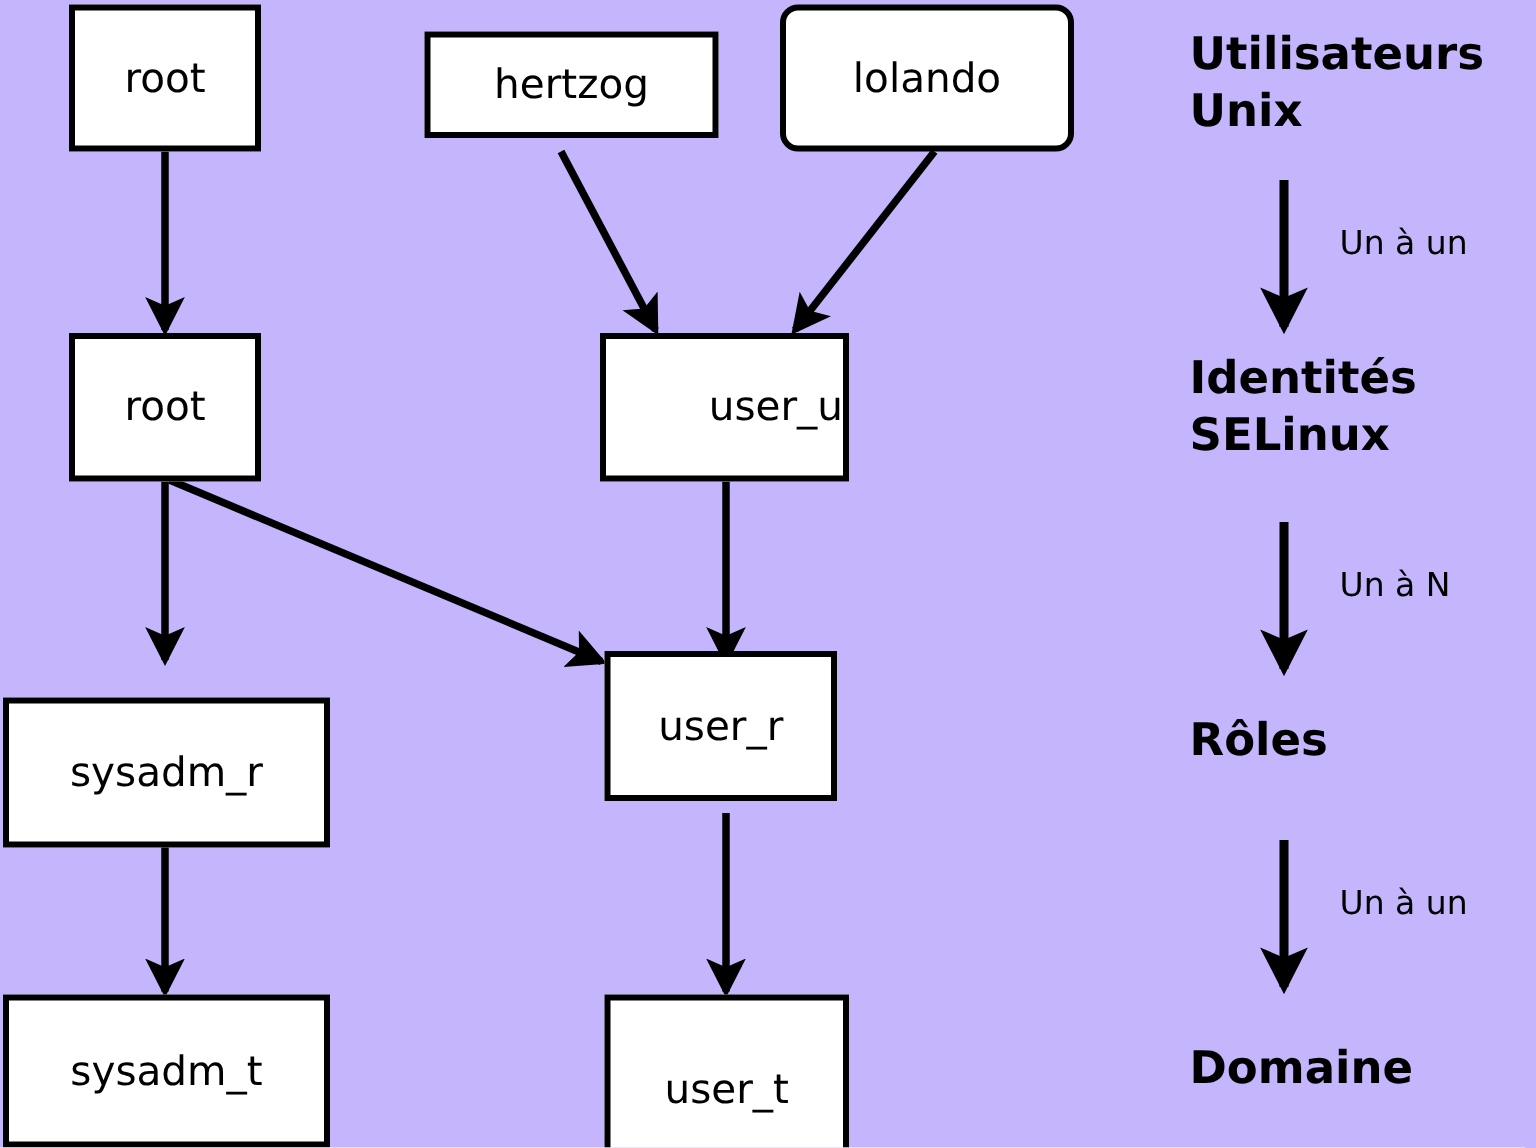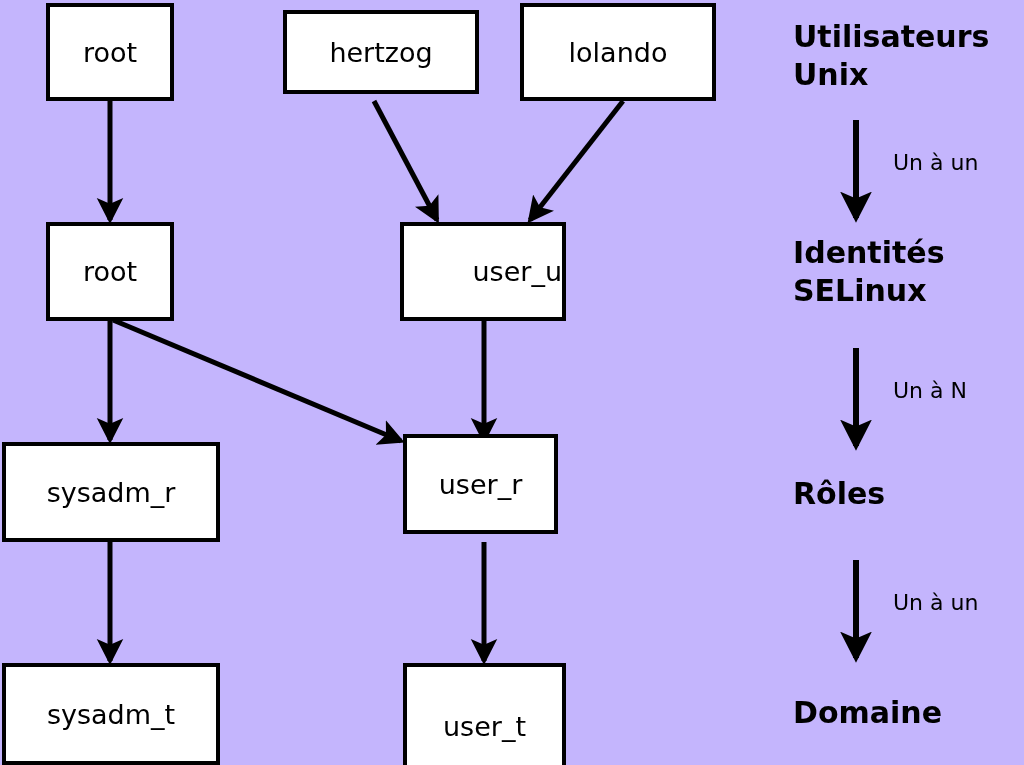--- a/index.html
+++ b/index.html
@@ -82,33 +82,33 @@
         <line x1="856" y1="120" x2="856" y2="218" stroke="#000000" stroke-width="6" marker-end="url(#arrowhead-legend)"></line>
         <line x1="856" y1="348" x2="856" y2="446" stroke="#000000" stroke-width="6" marker-end="url(#arrowhead-legend)"></line>
         <line x1="856" y1="560" x2="856" y2="658" stroke="#000000" stroke-width="6" marker-end="url(#arrowhead-legend)"></line>
       </g>
   </svg>
 
   <div id="node-layer">
       <div class="node" style="left: 46px; top: 3px; width: 128px; height: 98px; border-color: rgb(0, 0, 0); background: rgb(255, 255, 255);">
         <span class="node-label">root</span>
       </div>
-      <div class="node" style="left: 283px; top: 10px; width: 196px; height: 84px; border-color: rgb(0, 0, 0); background: rgb(255, 255, 255);">
+      <div class="node" style="left: 283px; top: 21px; width: 196px; height: 71px; border-color: rgb(0, 0, 0); background: rgb(255, 255, 255);">
         <span class="node-label">hertzog</span>
       </div>
-      <div class="node" style="left: 520px; top: 3px; width: 196px; height: 98px; border-color: rgb(0, 0, 0); background: rgb(255, 255, 255);">
+      <div class="node" style="left: 520px; top: 3px; width: 196px; height: 98px; border-color: rgb(0, 0, 0); background: rgb(255, 255, 255); border-radius: 12px;">
         <span class="node-label">lolando</span>
       </div>
       <div class="node" style="left: 46px; top: 222px; width: 128px; height: 99px; border-color: rgb(0, 0, 0); background: rgb(255, 255, 255);">
         <span class="node-label">root</span>
       </div>
       <div class="node" style="left: 400px; top: 222px; width: 166px; height: 99px; border-color: rgb(0, 0, 0); background: rgb(255, 255, 255); justify-content: flex-end;">
         <span class="node-label">user_u</span>
       </div>
-      <div class="node" style="left: 2px; top: 442px; width: 218px; height: 100px; border-color: rgb(0, 0, 0); background: rgb(255, 255, 255);">
+      <div class="node" style="left: 2px; top: 465px; width: 218px; height: 100px; border-color: rgb(0, 0, 0); background: rgb(255, 255, 255);">
         <span class="node-label">sysadm_r</span>
       </div>
       <div class="node" style="left: 403px; top: 434px; width: 155px; height: 100px; border-color: rgb(0, 0, 0); background: rgb(255, 255, 255);">
         <span class="node-label">user_r</span>
       </div>
       <div class="node" style="left: 2px; top: 663px; width: 218px; height: 102px; border-color: rgb(0, 0, 0); background: rgb(255, 255, 255); text-align: center;">
         <span class="node-label">sysadm_t</span>
       </div>
       <div class="node" style="left: 403px; top: 663px; width: 163px; height: 126px; border-color: rgb(0, 0, 0); background: rgb(255, 255, 255);">
         <span class="node-label">user_t</span>

